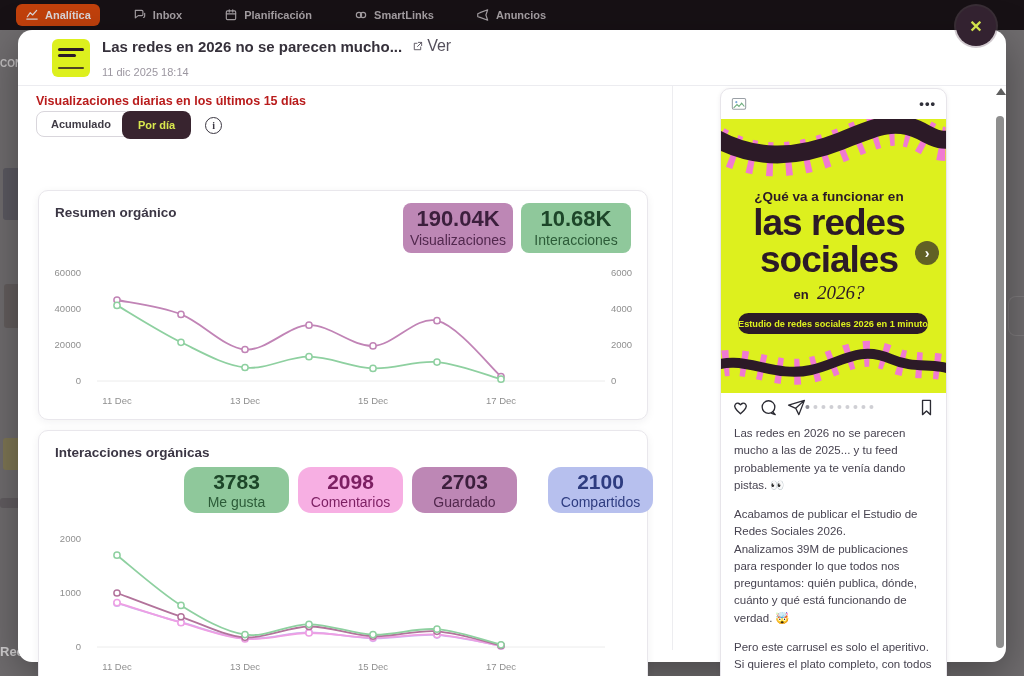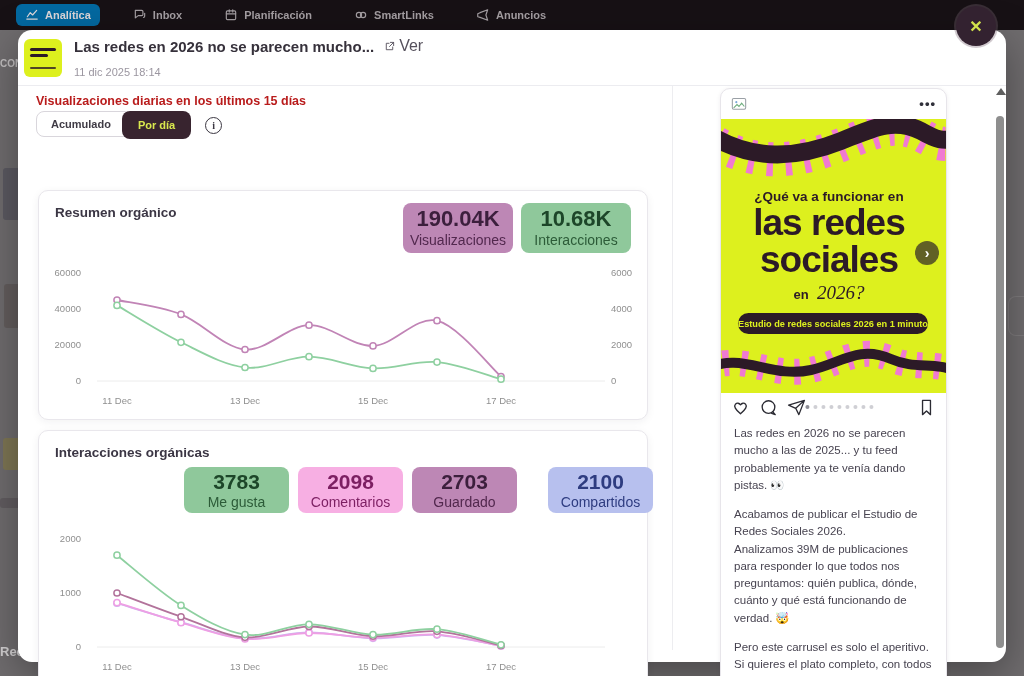--- a/index.html
+++ b/index.html
@@ -2,34 +2,34 @@
 <html><head>
 <meta charset="utf-8">
 <style>
   * { margin:0; padding:0; box-sizing:border-box; }
   body { font-family:"Liberation Sans", sans-serif; background:#444; }
   .stage { position:relative; width:1024px; height:676px; overflow:hidden; background:#6f6c6e; }
 
   
   .nav { position:absolute; top:0; left:0; right:0; height:30px; background:#171115; display:flex; align-items:center; padding-left:16px; gap:24px; z-index:1; }
   .nav-item { display:flex; align-items:center; gap:6px; color:#a59fa3; font-size:11px; font-weight:700; padding:4px 9px; border-radius:6px; cursor:pointer; }
-  .nav-item.active { background:#0369a1; color:#dcd7da; }
+  .nav-item.active { background:#c2410c; color:#dcd7da; }
   .nav-item svg { width:14px; height:14px; stroke:currentColor; fill:none; stroke-width:2; stroke-linecap:round; stroke-linejoin:round; }
 
   
   .bg-label { position:absolute; color:#cfcccd; opacity:.85; z-index:0; font-weight:700; }
   .bg-label.top { left:0; top:58px; font-size:10px; }
   .bg-label.bottom { left:0; top:644px; font-size:13px; color:#e3e1e2; }
   .bg-block { position:absolute; z-index:0; border-radius:3px; opacity:.55; }
   .yellow-sliver { position:absolute; left:1006px; top:20px; width:18px; height:10px; background:#c6d44e; z-index:0; }
   .bg-outline { position:absolute; left:1008px; top:296px; width:26px; height:40px; border:1px solid #7d7a7c; border-radius:8px 0 0 8px; border-right:none; z-index:0; }
 
   
   .modal { position:absolute; left:18px; top:30px; width:988px; height:632px; background:#fff; border-radius:14px; box-shadow:0 12px 40px rgba(0,0,0,.35); z-index:2; }
-  .modal-header { position:absolute; top:0; left:0; right:0; height:56px; display:flex; align-items:center; padding:0 6px; border-bottom:1px solid #ececf0; }
+  .modal-header { position:absolute; top:0; left:0; right:0; height:56px; display:flex; align-items:center; padding:0 34px; border-bottom:1px solid #ececf0; }
   .post-thumb { width:38px; height:38px; border-radius:6px; background:#ddf01e; margin-right:12px; flex:0 0 auto; overflow:hidden; position:relative; }
   .post-thumb i { position:absolute; left:6px; right:6px; height:3px; background:#2c1a27; border-radius:2px; }
   .modal-title-wrap { display:flex; flex-direction:column; }
   .modal-title-row { display:flex; align-items:center; gap:10px; }
   .modal-title { font-size:15px; font-weight:700; color:#36313b; }
   .ver-link { display:flex; align-items:center; gap:4px; font-size:16px; color:#55505c; cursor:pointer; }
   .ver-link svg { width:11px; height:11px; stroke:#55505c; fill:none; stroke-width:2; stroke-linecap:round; stroke-linejoin:round; }
   .modal-date { font-size:11px; color:#9b96a0; margin-top:11px; }
 
   .close-btn { position:absolute; left:956px; top:6px; width:40px; height:40px; border-radius:50%; background:#332230; box-shadow:0 0 0 2px rgba(120,100,115,.35); color:#d3e34c; font-size:16px; font-weight:700; display:flex; align-items:center; justify-content:center; z-index:3; cursor:pointer; border:none; }
@@ -54,21 +54,21 @@
   .badge .lab { font-size:14px; }
   .badge.mauve { background:#bd87b5; } .badge.mauve .val { color:#3c1f3d; } .badge.mauve .lab { color:#52284e; }
   .badge.green { background:#8fc89b; } .badge.green .val { color:#1d4629; } .badge.green .lab { color:#2c5b38; }
   .badge.pink { background:#f7afe3; } .badge.pink .val { color:#7c1f62; } .badge.pink .lab { color:#7c1f62; }
   .badge.lavender { background:#b7c0ee;margin-left:22px; } .badge.lavender .val { color:#2e3c80; } .badge.lavender .lab { color:#2e3c80; }
 
   .card1 .badges { position:absolute; top:12px; right:16px; display:flex; gap:8px; }
   .card1 .badge { width:110px; height:50px; }
   .card1 .badge .val { font-size:22px; }
   .card2 .badges { position:absolute; top:36px; left:145px; display:flex; gap:9px; }
-  .card2 .badge { width:105px; height:46px; }
+  .card2 .badge { width:105px; height:46px;border-radius:13px; }
 
   .chart-box { position:absolute; left:0; right:0; }
   .card1 .chart-box { top:72px; }
   .card2 .chart-box { top:98px; }
 
   
   .v-divider { position:absolute; left:654px; top:56px; bottom:12px; width:1px; background:#ededf0; }
   .scrollbar { position:absolute; left:977px; top:58px; bottom:8px; width:12px; }
   .scroll-arrow { position:absolute; top:0; left:1px; width:0; height:0; border-left:5px solid transparent; border-right:5px solid transparent; border-bottom:7px solid #5f5f5f; }
   .scroll-thumb { position:absolute; top:28px; bottom:6px; left:1px; width:8px; background:#8e8e8e; border-radius:5px; }

